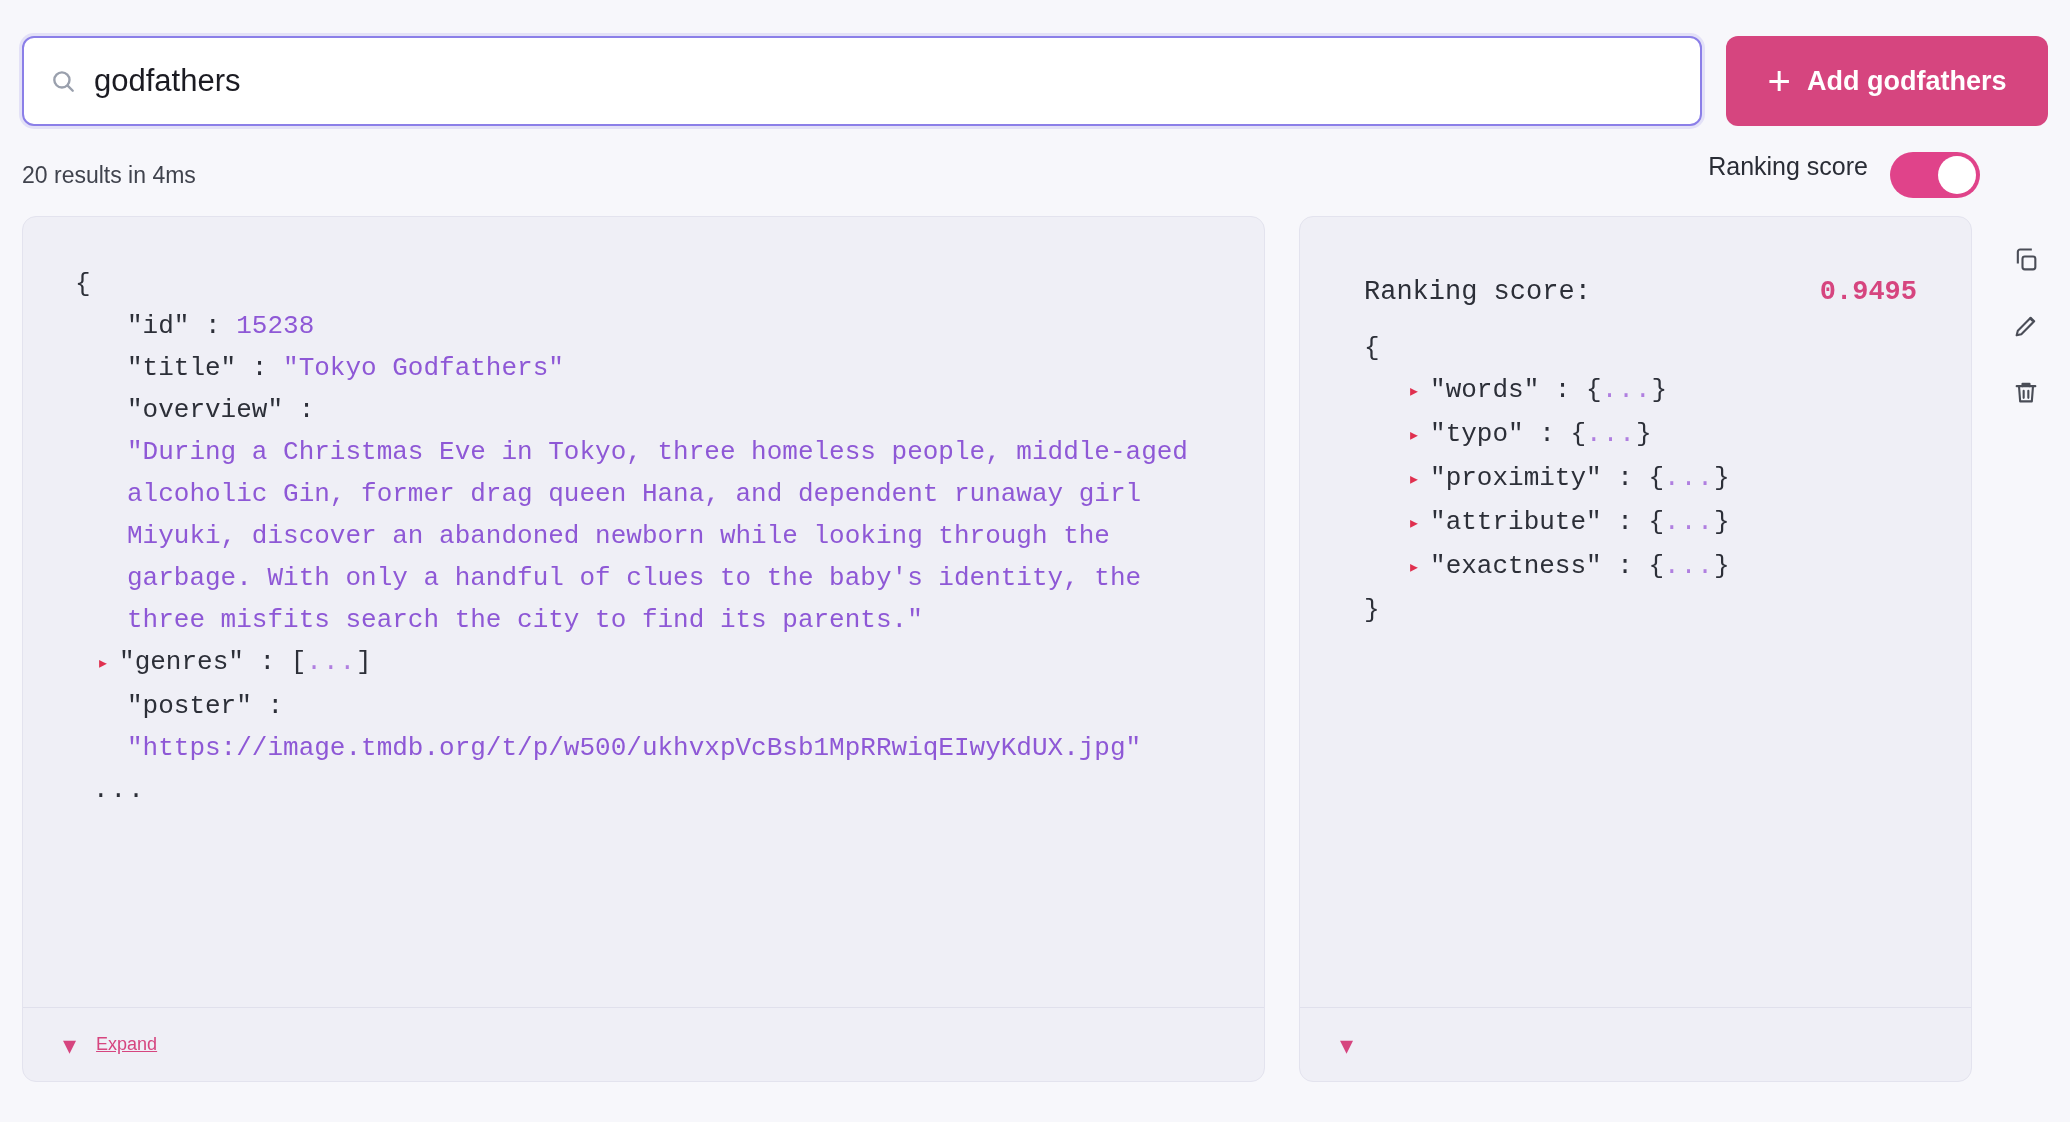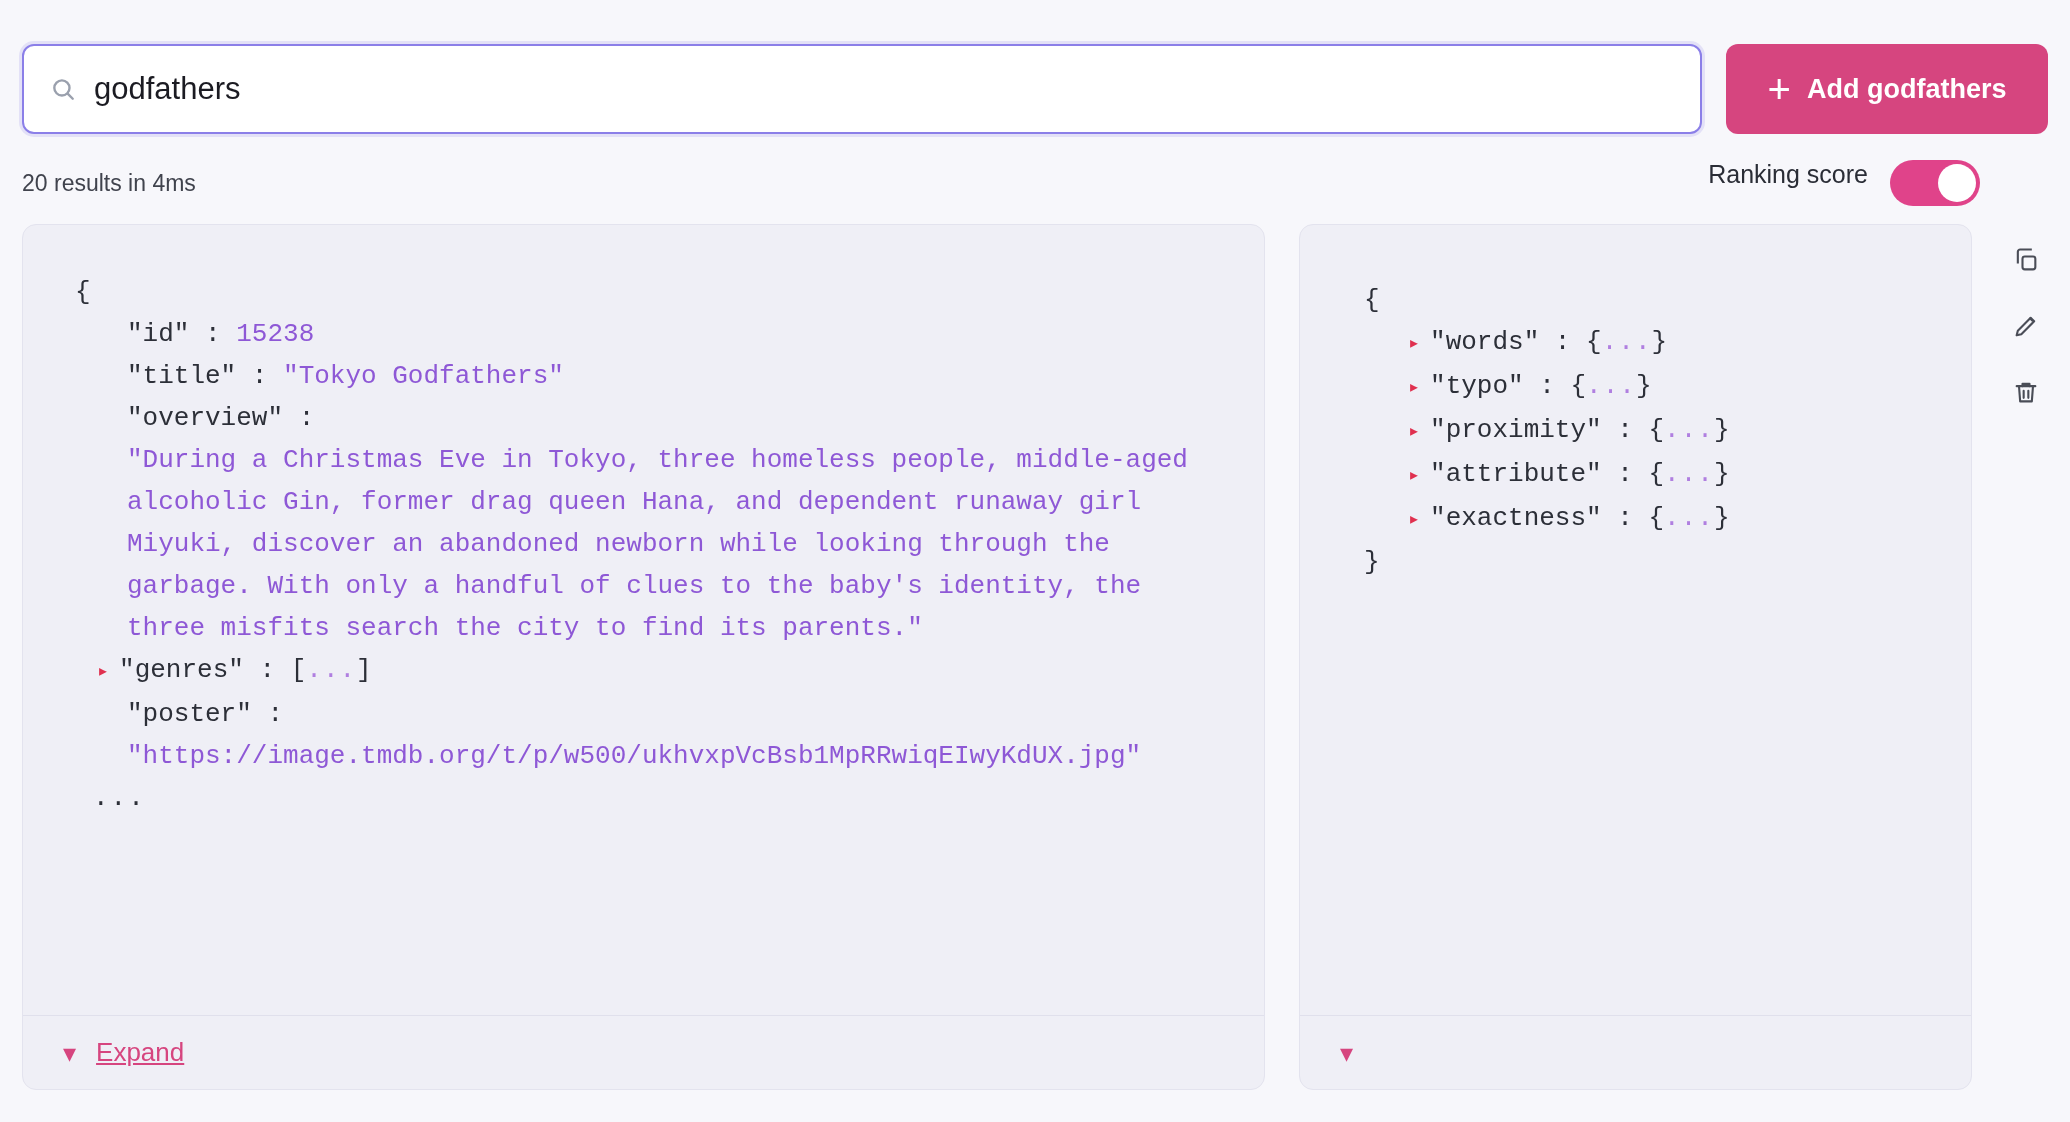--- a/index.html
+++ b/index.html
@@ -7,21 +7,21 @@
     margin: 0; padding: 0;
     width: 2070px; height: 1122px;
     background: #f7f7fb;
     font-family: "Liberation Sans", sans-serif;
     overflow: hidden;
   }
   .page {
     position: relative;
     width: 2070px;
     height: 836px;
-    padding: 8px 22px;
+    padding: 0 22px;
   }
 
   
   .topbar {
     display: flex;
     align-items: center;
     gap: 24px;
     padding-top: 36px;
   }
   .searchbox {
@@ -151,21 +151,21 @@
     gap: 20px;
   }
   .chevron {
     color: #d6457f;
     font-size: 26px;
     line-height: 1;
     display: inline-block;
   }
   .expand-link {
     color: #d6457f;
-    font-size: 26px;
+    font-size: 18px;
     text-decoration: underline;
     cursor: pointer;
     font-family: "Liberation Sans", sans-serif;
   }
 
   
   .k { color: #2c2f38; }
   .num { color: #8e58d6; }
   .str { color: #8e58d6; }
   .punc { color: #2c2f38; }
@@ -278,20 +278,24 @@
       </div>
 
       <div class="panel-footer">
         <span class="chevron">▾</span>
         <span class="expand-link">Expand</span>
       </div>
     </div>
 
     <div class="panel panel-right">
       <div class="panel-body">
+        <div class="score-row">
+          <span class="score-label">Ranking score:</span>
+          <span class="score-value">0.9495</span>
+        </div>
 
         <div class="punc">{</div>
 
         <div class="indent-tri" style="padding-left:44px">
           <span class="tri">▸</span><span class="k">"words"</span><span class="punc"> : </span><span class="punc">{</span><span class="dots">...</span><span class="punc">}</span>
         </div>
 
         <div class="indent-tri" style="padding-left:44px">
           <span class="tri">▸</span><span class="k">"typo"</span><span class="punc"> : </span><span class="punc">{</span><span class="dots">...</span><span class="punc">}</span>
         </div>

